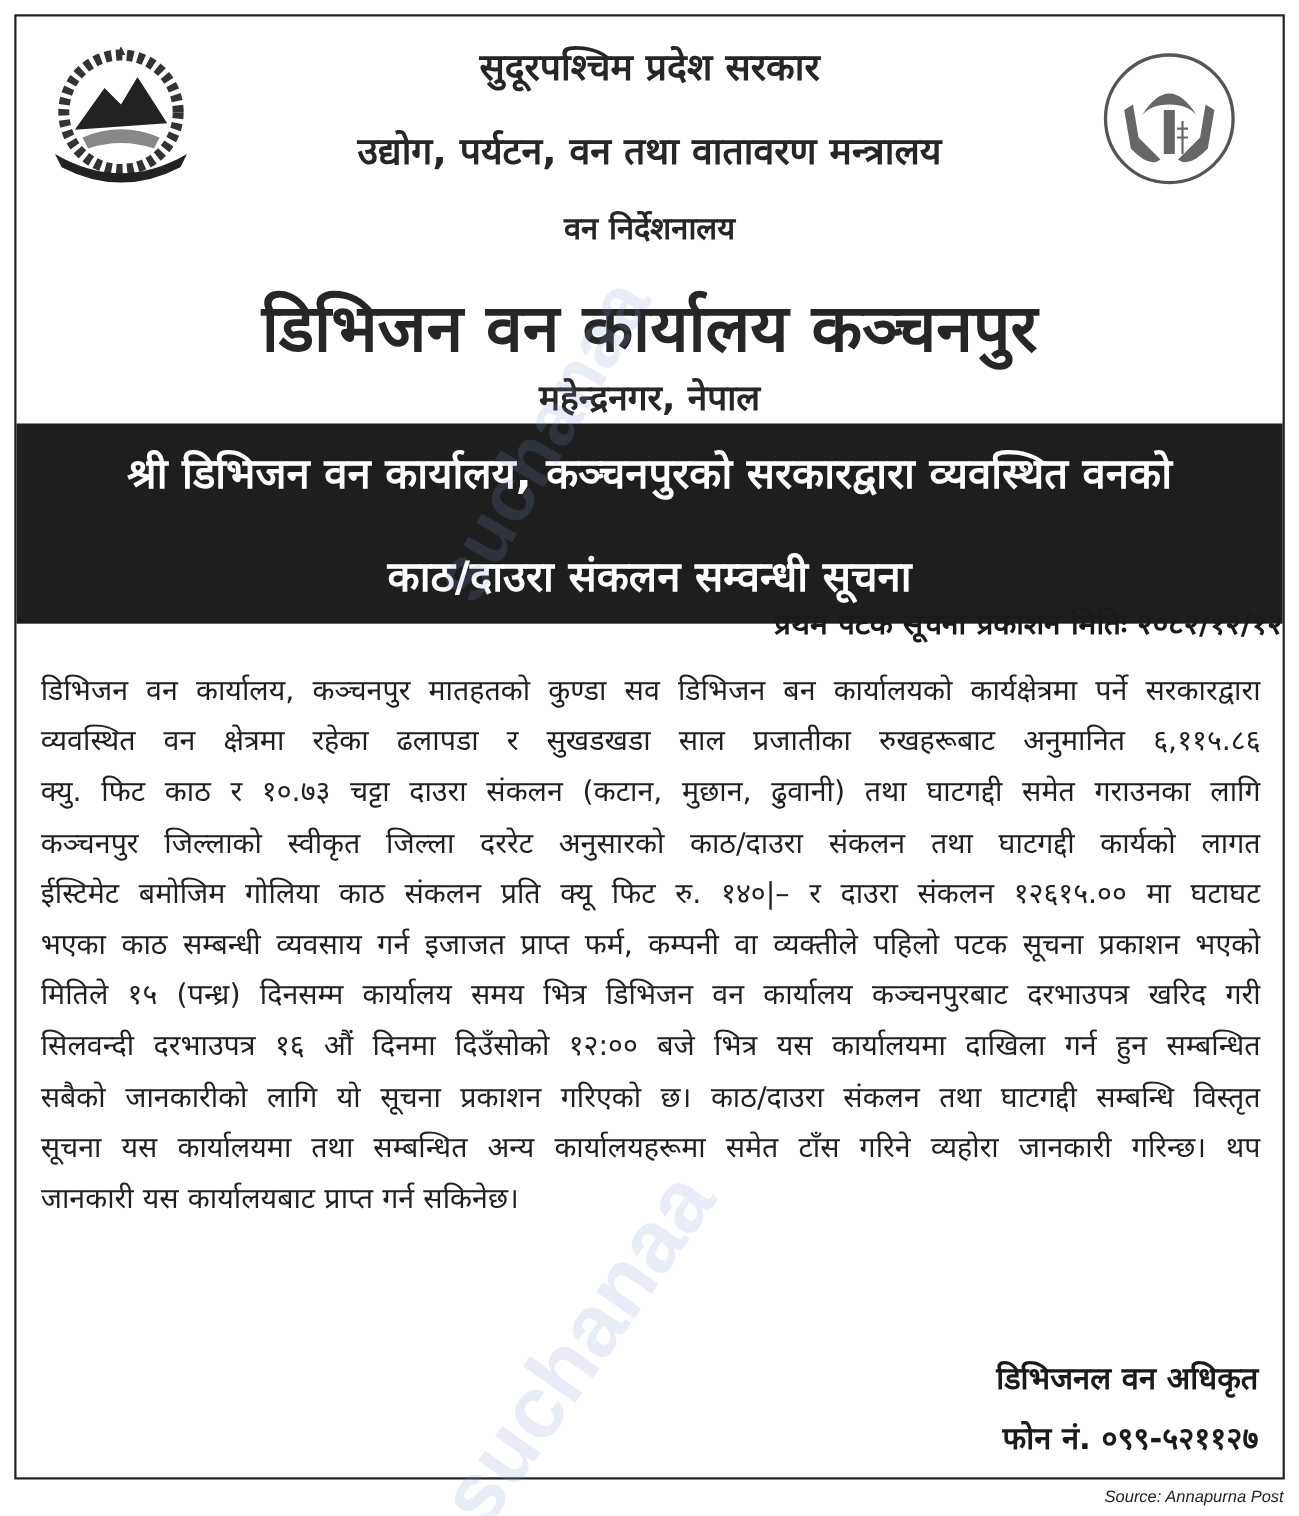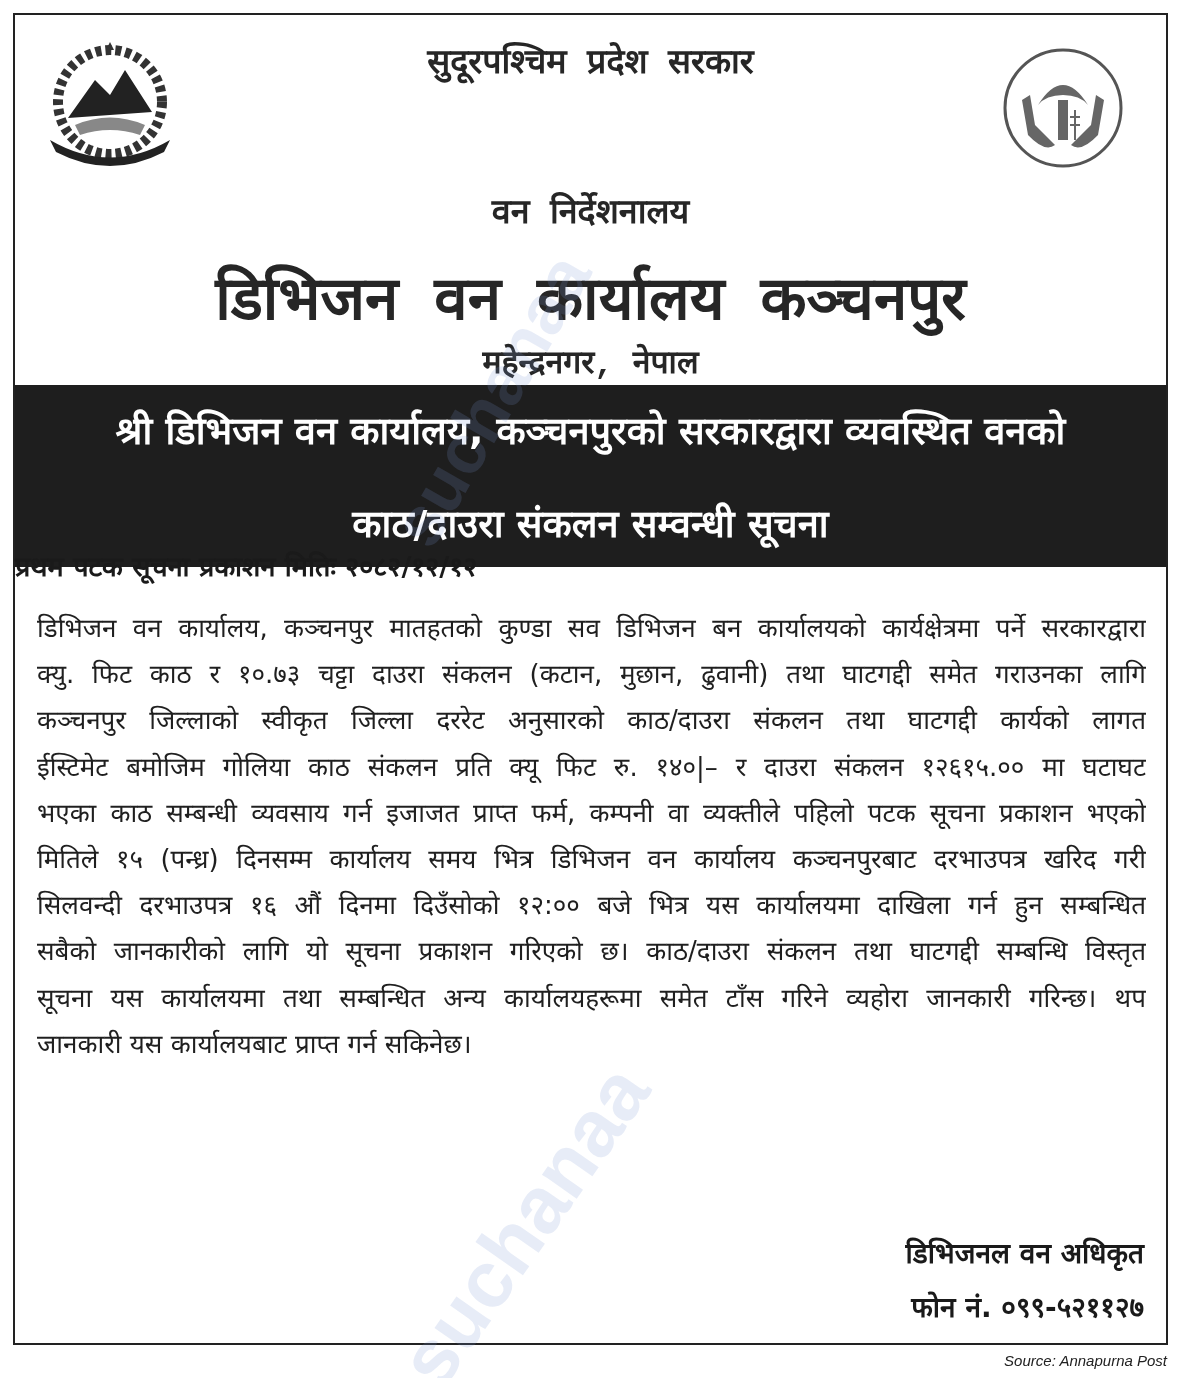--- a/index.html
+++ b/index.html
@@ -1,33 +1,33 @@
 <!DOCTYPE html>
 <html><head>
   <meta charset="utf-8">
   <style>
     html, body { margin: 0; padding: 0; background: #ffffff; }
     body { width: 1181px; height: 1378px; position: relative; overflow: hidden;
            font-family: "DejaVu Sans", "Liberation Sans", sans-serif; color: #1a1a1a; }
     .frame { position: absolute; left: 13px; top: 13px; width: 1151px; height: 1328px;
              border: 2px solid #222; background: #fff; }
-    .header { position: relative; height: 370px; font-family: Liberation Mono, monospace; }
+    .header { position: relative; height: 370px; }
     .hline { position: absolute; left: 0; right: 0; text-align: center; font-weight: bold; color: #262626; white-space: nowrap; }
     .l1 { top: 22px; font-size: 34px; }
     .l2 { top: 98px; font-size: 34px; }
-    .l3 { top: 172px; font-size: 34px; }
+    .l3 { top: 172px; font-size: 28px; }
     .l4 { top: 240px; font-size: 60px; }
     .l5 { top: 324px; font-size: 32px; }
     .emblem { position: absolute; left: 25px; top: 25px; width: 140px; height: 135px; }
     .logo2 { position: absolute; right: 40px; top: 30px; width: 126px; height: 126px; }
     .band { position: absolute; left: 0; right: 0; top: 370px; height: 182px; background: #1e1e1e; color: #fff; }
     .band .b1, .band .b2 { position: absolute; left: 0; right: 0; text-align: center; font-weight: bold; white-space: nowrap; }
     .band .b1 { top: 18px; font-size: 38px; }
     .band .b2 { top: 84px; font-size: 38px; margin-top: 27px; }
-    .date { position: absolute; left: 0; right: 0; top: 532px; text-align: left; font-weight: bold; font-size: 27px; }
+    .date { position: absolute; left: 0; right: 0; top: 532px; text-align: right; font-weight: bold; font-size: 27px; }
     .body { position: absolute; left: 22px; right: 20px; top: 590px; font-size: 26px; line-height: 46.2px; text-align: justify; color: #1f1f1f; }
     .body .line { display: block; text-align: justify; text-align-last: justify; white-space: nowrap; height: 46.2px; overflow: hidden; }
     .body .line.last { text-align-last: left; }
     .sig { position: absolute; right: 22px; text-align: right; font-weight: bold; font-size: 28px; white-space: nowrap; }
     .sig1 { top: 1218px; }
     .sig2 { top: 1272px; }
     .source { position: absolute; right: 14px; top: 1352px; font-family: "Liberation Sans", sans-serif; font-style: italic; font-size: 15px; color: #222; margin-left: 20px; }
     .wm { position: absolute; color: rgba(120,150,210,0.18); font-weight: bold; font-family: "Liberation Sans", sans-serif; pointer-events: none; }
   </style>
 </head>
@@ -36,20 +36,21 @@
 <div class="frame">
   <div class="header">
     <svg class="emblem" viewBox="0 0 140 135">
       <circle cx="70" cy="62" r="52" fill="none" stroke="#333" stroke-width="10" stroke-dasharray="6 4"></circle>
       <path d="M28 78 L55 40 L70 55 L85 30 L112 72 Z" fill="#222"></path>
       <path d="M35 85 Q70 70 105 85 L100 95 Q70 85 40 95 Z" fill="#888"></path>
       <polygon points="66,10 74,10 70,2" fill="#333"></polygon>
       <path d="M10 100 Q70 135 130 100 L124 112 Q70 140 16 112 Z" fill="#222"></path>
     </svg>
     <div class="hline l1">सुदूरपश्चिम प्रदेश सरकार</div>
+    <div class="hline l2">उद्योग, पर्यटन, वन तथा वातावरण मन्त्रालय</div>
     <div class="hline l3">वन निर्देशनालय</div>
     <div class="hline l4">डिभिजन वन कार्यालय कञ्चनपुर</div>
     <div class="hline l5">महेन्द्रनगर, नेपाल</div>
     <svg class="logo2" viewBox="0 0 126 126">
       <circle cx="63" cy="63" r="58" fill="none" stroke="#555" stroke-width="3"></circle>
       <path d="M38 60 Q63 20 88 60 Q80 50 63 50 Q46 50 38 60 Z" fill="#666"></path>
       <rect x="58" y="55" width="10" height="40" fill="#666"></rect>
       <path d="M22 55 L28 90 Q45 108 55 100 L35 80 L30 50 Z" fill="#666"></path>
       <path d="M104 55 L98 90 Q81 108 71 100 L91 80 L96 50 Z" fill="#666"></path>
       <path d="M75 65 L75 95 M70 72 L80 72 M70 80 L80 80" stroke="#666" stroke-width="2"></path>
@@ -58,20 +59,21 @@
 
   <div class="band">
     <div class="b1">श्री डिभिजन वन कार्यालय, कञ्चनपुरको सरकारद्वारा व्यवस्थित वनको</div>
     <div class="b2">काठ/दाउरा संकलन सम्वन्धी सूचना</div>
   </div>
 
   <div class="date">प्रथम पटक सूचना प्रकाशन मितिः २०८२/१२/१२</div>
 
   <div class="body">
     <span class="line">डिभिजन वन कार्यालय, कञ्चनपुर मातहतको कुण्डा सव डिभिजन बन कार्यालयको कार्यक्षेत्रमा पर्ने सरकारद्वारा</span>
+    <span class="line">व्यवस्थित वन क्षेत्रमा रहेका ढलापडा र सुखडखडा साल प्रजातीका रुखहरूबाट अनुमानित ६,११५.८६</span>
     <span class="line">क्यु. फिट काठ र १०.७३ चट्टा दाउरा संकलन (कटान, मुछान, ढुवानी) तथा घाटगद्दी समेत गराउनका लागि</span>
     <span class="line">कञ्चनपुर जिल्लाको स्वीकृत जिल्ला दररेट अनुसारको काठ/दाउरा संकलन तथा घाटगद्दी कार्यको लागत</span>
     <span class="line">ईस्टिमेट बमोजिम गोलिया काठ संकलन प्रति क्यू फिट रु. १४०|– र दाउरा संकलन १२६१५.०० मा घटाघट</span>
     <span class="line">भएका काठ सम्बन्धी व्यवसाय गर्न इजाजत प्राप्त फर्म, कम्पनी वा व्यक्तीले पहिलो पटक सूचना प्रकाशन भएको</span>
     <span class="line">मितिले १५ (पन्ध्र) दिनसम्म कार्यालय समय भित्र डिभिजन वन कार्यालय कञ्चनपुरबाट दरभाउपत्र खरिद गरी</span>
     <span class="line">सिलवन्दी दरभाउपत्र १६ औं दिनमा दिउँसोको १२:०० बजे भित्र यस कार्यालयमा दाखिला गर्न हुन सम्बन्धित</span>
     <span class="line">सबैको जानकारीको लागि यो सूचना प्रकाशन गरिएको छ। काठ/दाउरा संकलन तथा घाटगद्दी सम्बन्धि विस्तृत</span>
     <span class="line">सूचना यस कार्यालयमा तथा सम्बन्धित अन्य कार्यालयहरूमा समेत टाँस गरिने व्यहोरा जानकारी गरिन्छ। थप</span>
     <span class="line last">जानकारी यस कार्यालयबाट प्राप्त गर्न सकिनेछ।</span>
   </div>

